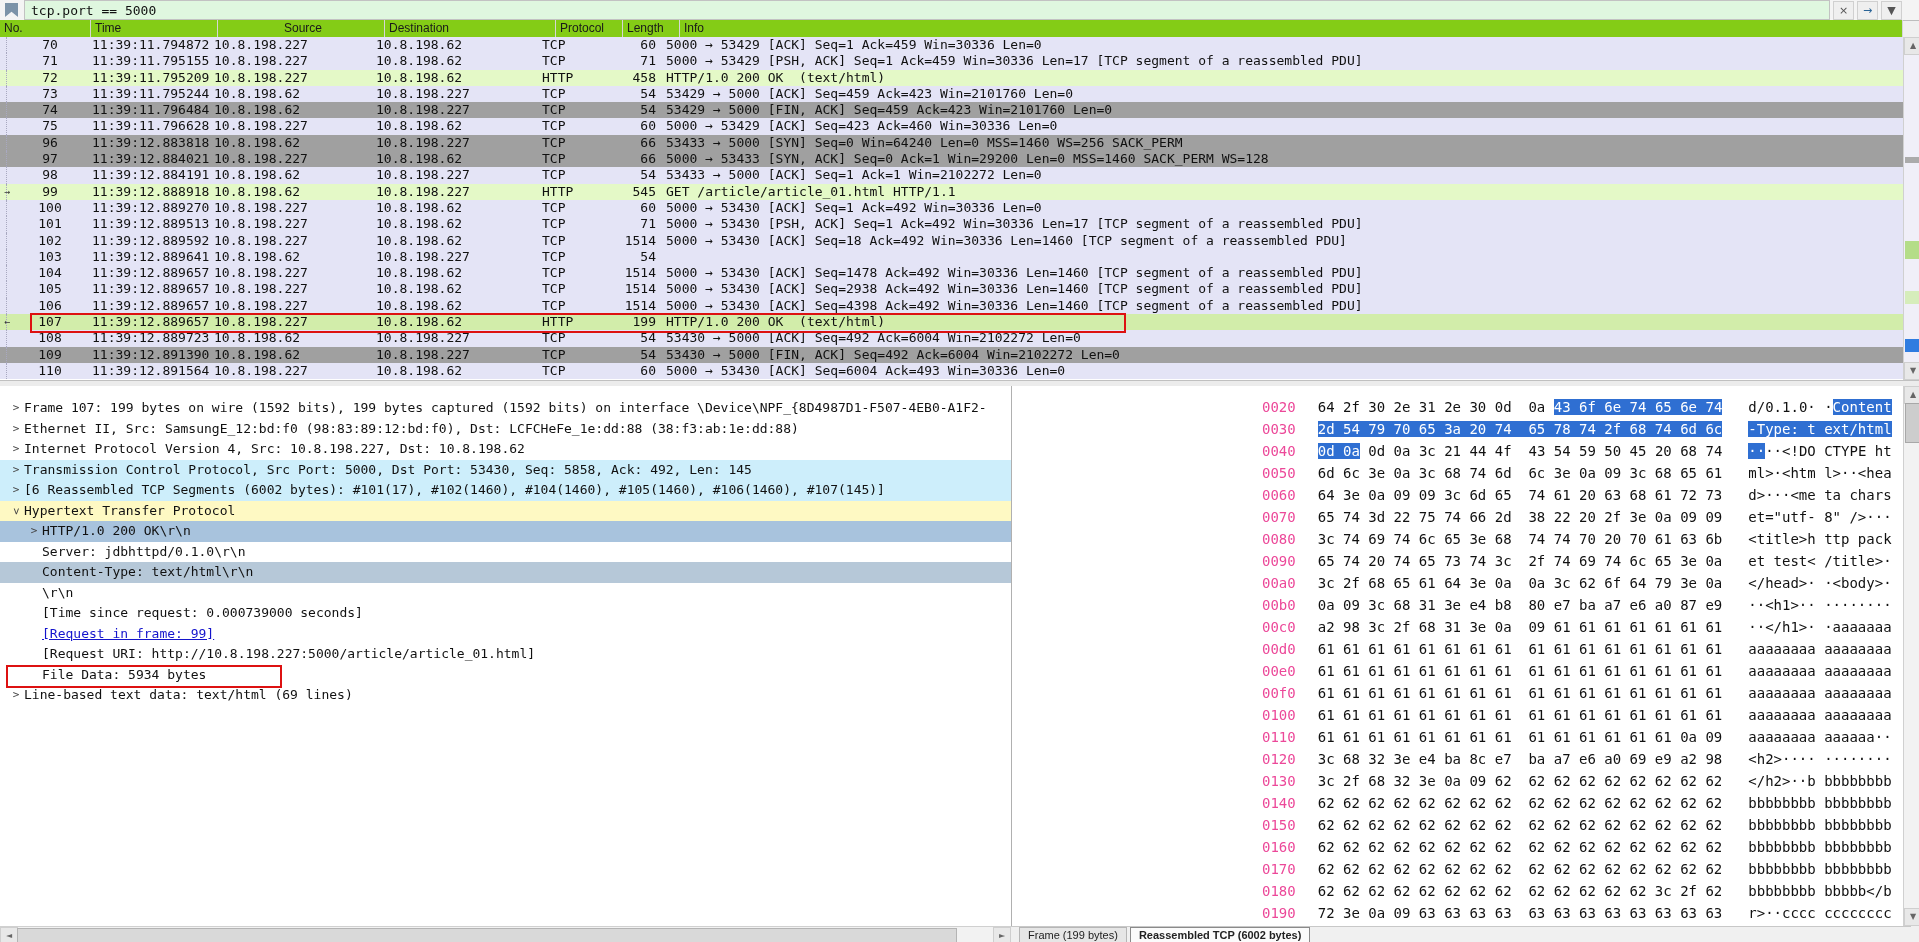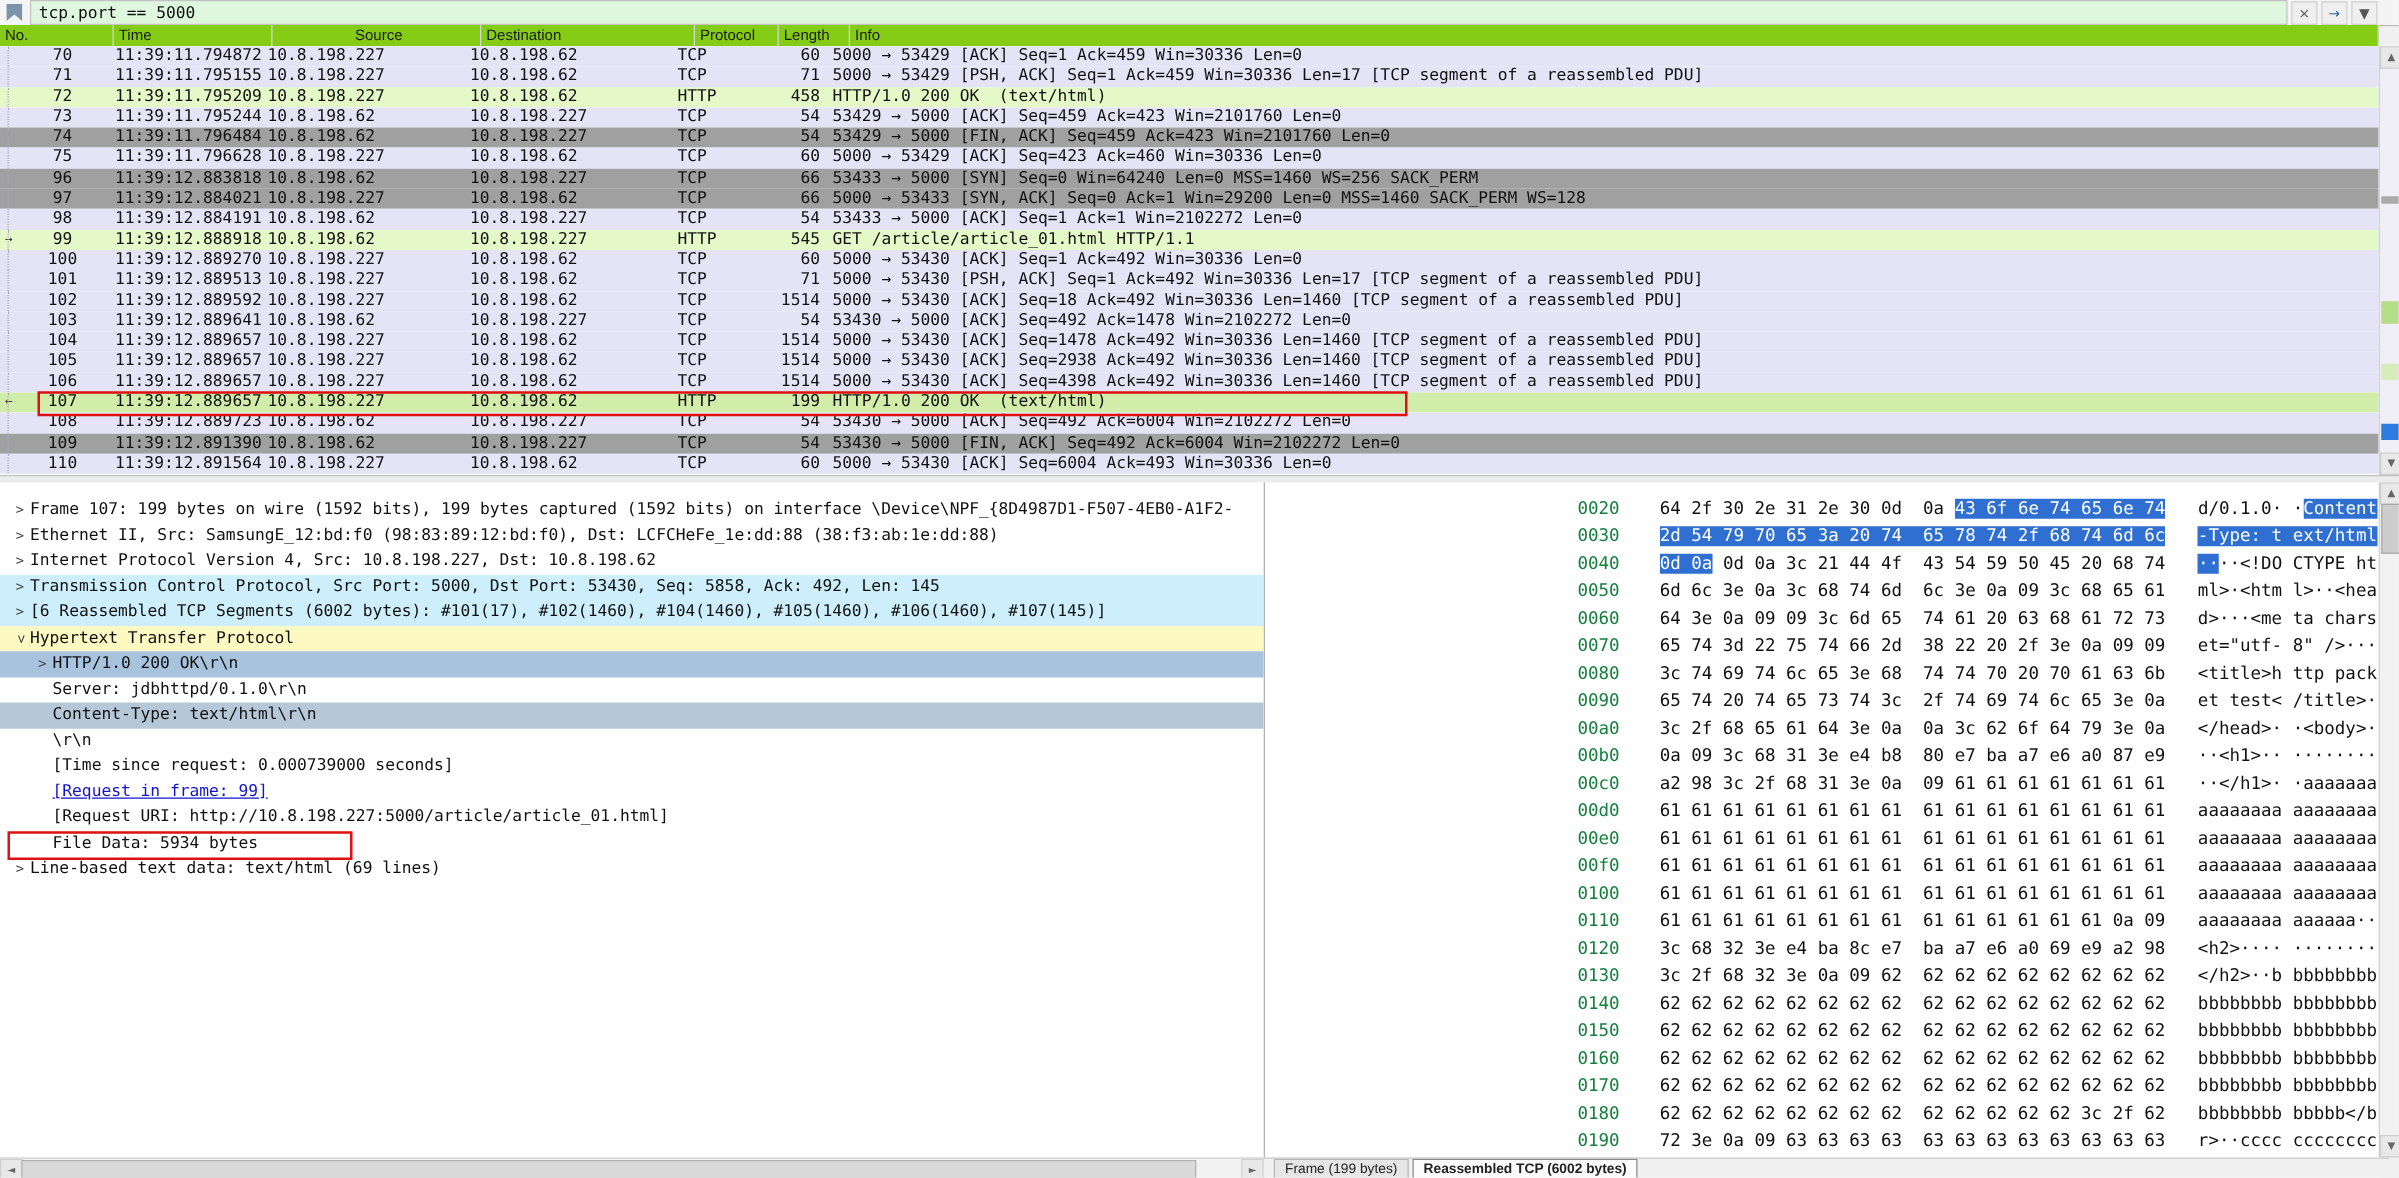--- a/index.html
+++ b/index.html
@@ -57,21 +57,21 @@
   .drow.link .dtext{color:#1414cc;text-decoration:underline;}
   .exp{width:16px;flex:0 0 16px;text-align:center;color:#444;font-size:11px;display:inline-block;}
   .exp.open{transform:rotate(90deg);}
   .dtext{white-space:pre;}
   .fd-redbox{position:absolute;left:6px;top:0;width:272px;height:19px;border:2px solid #dd1111;pointer-events:none;}
   
   .bytes{position:absolute;top:386px;left:1011px;width:892px;height:556px;background:#fff;
          border-left:1px solid #b0b0b0;overflow:hidden;}
   .hrows{position:absolute;top:10px;left:250px;}
   .hrow{height:22px;line-height:22px;white-space:pre;font-size:14px;}
-  .hoff{color:#15803d;margin-right:32px;}
+  .hoff{color:#ec4899;margin-right:22px;}
   .hhex{margin-right:26px;}
   .hsel{background:#2f6fd2;color:#ffffff;}
   
   .btabs{position:absolute;left:1011px;top:926px;width:892px;height:16px;background:#f0f0f0;
          border-top:1px solid #c8c8c8;display:flex;align-items:flex-start;padding-left:8px;gap:3px;
          font-family:"Liberation Sans",sans-serif;font-size:11px;}
   .btab{padding:1px 8px 0 8px;border:1px solid #b6b6b6;background:#e6e6e6;height:15px;color:#222;white-space:pre;}
   .btab.active{background:#fbfbfb;border-color:#8a8a8a;font-weight:bold;}
   
   .vsb{position:absolute;width:16px;background:#f0eff8;border-left:1px solid #d0d0d0;}
@@ -127,21 +127,21 @@
     <div class="prow tcp"><span class="pc pc-gutter"></span><span class="pc pc-no">73</span><span class="pc pc-time">11:39:11.795244</span><span class="pc pc-src">10.8.198.62</span><span class="pc pc-dst">10.8.198.227</span><span class="pc pc-proto">TCP</span><span class="pc pc-len">54</span><span class="pc pc-info">53429 → 5000 [ACK] Seq=459 Ack=423 Win=2101760 Len=0</span></div>
     <div class="prow gray"><span class="pc pc-gutter"></span><span class="pc pc-no">74</span><span class="pc pc-time">11:39:11.796484</span><span class="pc pc-src">10.8.198.62</span><span class="pc pc-dst">10.8.198.227</span><span class="pc pc-proto">TCP</span><span class="pc pc-len">54</span><span class="pc pc-info">53429 → 5000 [FIN, ACK] Seq=459 Ack=423 Win=2101760 Len=0</span></div>
     <div class="prow tcp"><span class="pc pc-gutter"></span><span class="pc pc-no">75</span><span class="pc pc-time">11:39:11.796628</span><span class="pc pc-src">10.8.198.227</span><span class="pc pc-dst">10.8.198.62</span><span class="pc pc-proto">TCP</span><span class="pc pc-len">60</span><span class="pc pc-info">5000 → 53429 [ACK] Seq=423 Ack=460 Win=30336 Len=0</span></div>
     <div class="prow gray"><span class="pc pc-gutter"></span><span class="pc pc-no">96</span><span class="pc pc-time">11:39:12.883818</span><span class="pc pc-src">10.8.198.62</span><span class="pc pc-dst">10.8.198.227</span><span class="pc pc-proto">TCP</span><span class="pc pc-len">66</span><span class="pc pc-info">53433 → 5000 [SYN] Seq=0 Win=64240 Len=0 MSS=1460 WS=256 SACK_PERM</span></div>
     <div class="prow gray"><span class="pc pc-gutter"></span><span class="pc pc-no">97</span><span class="pc pc-time">11:39:12.884021</span><span class="pc pc-src">10.8.198.227</span><span class="pc pc-dst">10.8.198.62</span><span class="pc pc-proto">TCP</span><span class="pc pc-len">66</span><span class="pc pc-info">5000 → 53433 [SYN, ACK] Seq=0 Ack=1 Win=29200 Len=0 MSS=1460 SACK_PERM WS=128</span></div>
     <div class="prow tcp"><span class="pc pc-gutter"></span><span class="pc pc-no">98</span><span class="pc pc-time">11:39:12.884191</span><span class="pc pc-src">10.8.198.62</span><span class="pc pc-dst">10.8.198.227</span><span class="pc pc-proto">TCP</span><span class="pc pc-len">54</span><span class="pc pc-info">53433 → 5000 [ACK] Seq=1 Ack=1 Win=2102272 Len=0</span></div>
     <div class="prow http"><span class="pc pc-gutter">→</span><span class="pc pc-no">99</span><span class="pc pc-time">11:39:12.888918</span><span class="pc pc-src">10.8.198.62</span><span class="pc pc-dst">10.8.198.227</span><span class="pc pc-proto">HTTP</span><span class="pc pc-len">545</span><span class="pc pc-info">GET /article/article_01.html HTTP/1.1</span></div>
     <div class="prow tcp"><span class="pc pc-gutter"></span><span class="pc pc-no">100</span><span class="pc pc-time">11:39:12.889270</span><span class="pc pc-src">10.8.198.227</span><span class="pc pc-dst">10.8.198.62</span><span class="pc pc-proto">TCP</span><span class="pc pc-len">60</span><span class="pc pc-info">5000 → 53430 [ACK] Seq=1 Ack=492 Win=30336 Len=0</span></div>
     <div class="prow tcp"><span class="pc pc-gutter"></span><span class="pc pc-no">101</span><span class="pc pc-time">11:39:12.889513</span><span class="pc pc-src">10.8.198.227</span><span class="pc pc-dst">10.8.198.62</span><span class="pc pc-proto">TCP</span><span class="pc pc-len">71</span><span class="pc pc-info">5000 → 53430 [PSH, ACK] Seq=1 Ack=492 Win=30336 Len=17 [TCP segment of a reassembled PDU]</span></div>
     <div class="prow tcp"><span class="pc pc-gutter"></span><span class="pc pc-no">102</span><span class="pc pc-time">11:39:12.889592</span><span class="pc pc-src">10.8.198.227</span><span class="pc pc-dst">10.8.198.62</span><span class="pc pc-proto">TCP</span><span class="pc pc-len">1514</span><span class="pc pc-info">5000 → 53430 [ACK] Seq=18 Ack=492 Win=30336 Len=1460 [TCP segment of a reassembled PDU]</span></div>
-    <div class="prow tcp"><span class="pc pc-gutter"></span><span class="pc pc-no">103</span><span class="pc pc-time">11:39:12.889641</span><span class="pc pc-src">10.8.198.62</span><span class="pc pc-dst">10.8.198.227</span><span class="pc pc-proto">TCP</span><span class="pc pc-len">54</span><span class="pc pc-info">53430 → 5000 [ACK] Seq=492 Ack=1478 Win=2102272 Len=0</span></div>
+    <div class="prow tcp"><span class="pc pc-gutter"></span><span class="pc pc-no">103</span><span class="pc pc-time">11:39:12.889641</span><span class="pc pc-src">10.8.198.62</span><span class="pc pc-dst">10.8.198.227</span><span class="pc pc-proto">TCP</span><span class="pc pc-len">54</span></div>
     <div class="prow tcp"><span class="pc pc-gutter"></span><span class="pc pc-no">104</span><span class="pc pc-time">11:39:12.889657</span><span class="pc pc-src">10.8.198.227</span><span class="pc pc-dst">10.8.198.62</span><span class="pc pc-proto">TCP</span><span class="pc pc-len">1514</span><span class="pc pc-info">5000 → 53430 [ACK] Seq=1478 Ack=492 Win=30336 Len=1460 [TCP segment of a reassembled PDU]</span></div>
     <div class="prow tcp"><span class="pc pc-gutter"></span><span class="pc pc-no">105</span><span class="pc pc-time">11:39:12.889657</span><span class="pc pc-src">10.8.198.227</span><span class="pc pc-dst">10.8.198.62</span><span class="pc pc-proto">TCP</span><span class="pc pc-len">1514</span><span class="pc pc-info">5000 → 53430 [ACK] Seq=2938 Ack=492 Win=30336 Len=1460 [TCP segment of a reassembled PDU]</span></div>
     <div class="prow tcp"><span class="pc pc-gutter"></span><span class="pc pc-no">106</span><span class="pc pc-time">11:39:12.889657</span><span class="pc pc-src">10.8.198.227</span><span class="pc pc-dst">10.8.198.62</span><span class="pc pc-proto">TCP</span><span class="pc pc-len">1514</span><span class="pc pc-info">5000 → 53430 [ACK] Seq=4398 Ack=492 Win=30336 Len=1460 [TCP segment of a reassembled PDU]</span></div>
     <div class="prow selected"><span class="pc pc-gutter">←</span><span class="pc pc-no">107</span><span class="pc pc-time">11:39:12.889657</span><span class="pc pc-src">10.8.198.227</span><span class="pc pc-dst">10.8.198.62</span><span class="pc pc-proto">HTTP</span><span class="pc pc-len">199</span><span class="pc pc-info">HTTP/1.0 200 OK  (text/html)</span><div class="row-redbox"></div></div>
     <div class="prow tcp"><span class="pc pc-gutter"></span><span class="pc pc-no">108</span><span class="pc pc-time">11:39:12.889723</span><span class="pc pc-src">10.8.198.62</span><span class="pc pc-dst">10.8.198.227</span><span class="pc pc-proto">TCP</span><span class="pc pc-len">54</span><span class="pc pc-info">53430 → 5000 [ACK] Seq=492 Ack=6004 Win=2102272 Len=0</span></div>
     <div class="prow gray"><span class="pc pc-gutter"></span><span class="pc pc-no">109</span><span class="pc pc-time">11:39:12.891390</span><span class="pc pc-src">10.8.198.62</span><span class="pc pc-dst">10.8.198.227</span><span class="pc pc-proto">TCP</span><span class="pc pc-len">54</span><span class="pc pc-info">53430 → 5000 [FIN, ACK] Seq=492 Ack=6004 Win=2102272 Len=0</span></div>
     <div class="prow tcp"><span class="pc pc-gutter"></span><span class="pc pc-no">110</span><span class="pc pc-time">11:39:12.891564</span><span class="pc pc-src">10.8.198.227</span><span class="pc pc-dst">10.8.198.62</span><span class="pc pc-proto">TCP</span><span class="pc pc-len">60</span><span class="pc pc-info">5000 → 53430 [ACK] Seq=6004 Ack=493 Win=30336 Len=0</span></div>
   </div>
 
 <div class="vsb sb-list">

